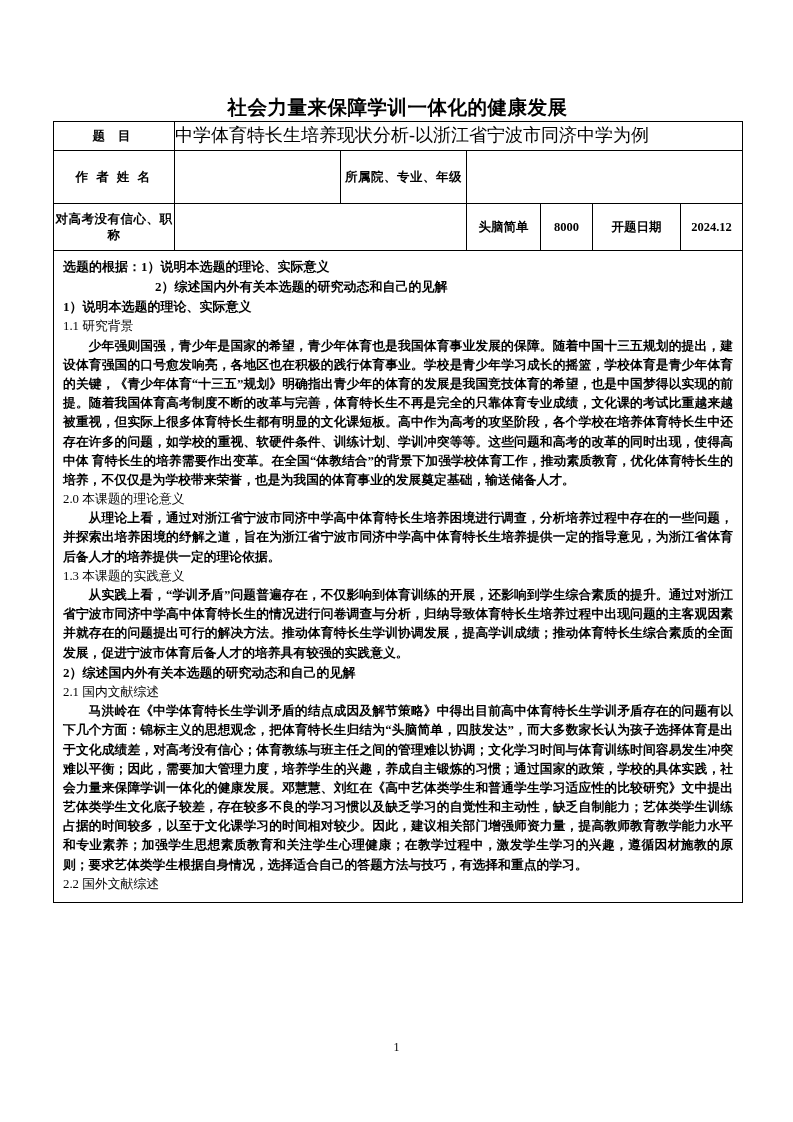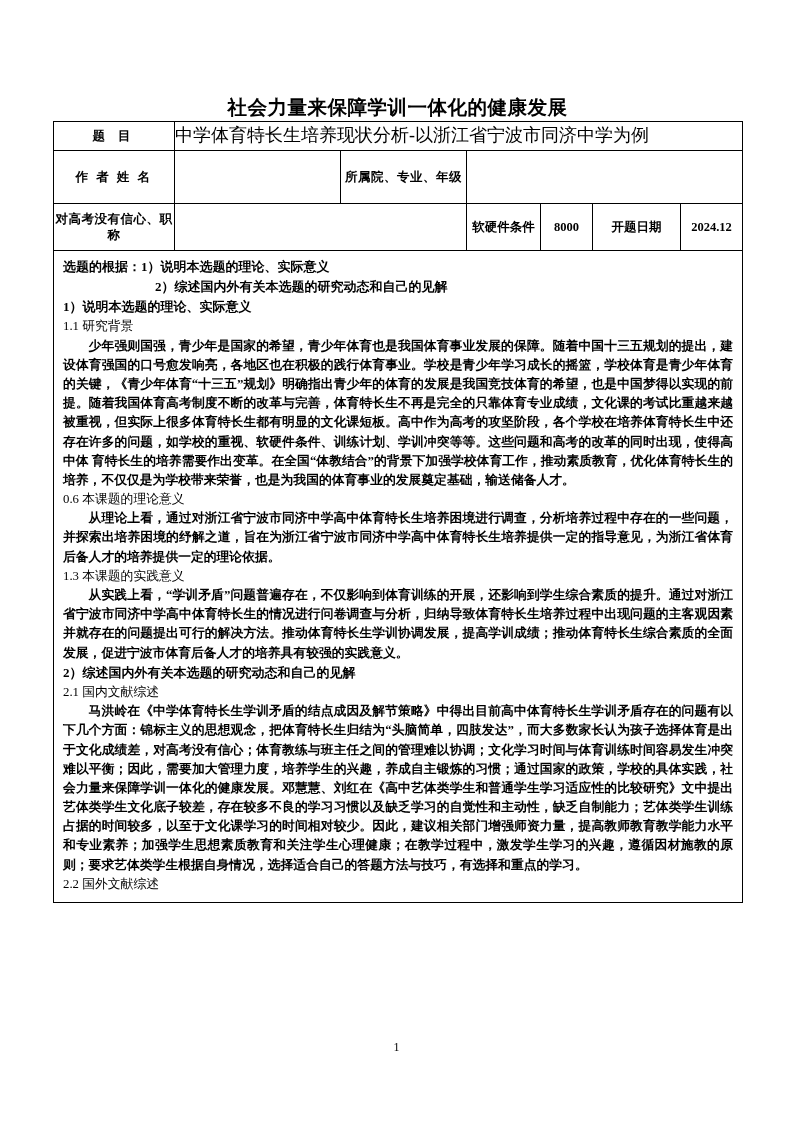--- a/index.html
+++ b/index.html
@@ -146,34 +146,34 @@
       </tr>
       <tr class="row2">
         <td class="cell-pad lbl lbl-med">作 者 姓 名</td>
         <td class="cell-pad val"></td>
         <td class="cell-pad lbl">所属院、专业、年级</td>
         <td class="cell-pad val" colspan="4"></td>
       </tr>
       <tr class="row3">
         <td class="cell-pad lbl">对高考没有信心、职称</td>
         <td class="cell-pad val" colspan="2"></td>
-        <td class="cell-pad val-center">软硬件条件</td>
+        <td class="cell-pad val-center">头脑简单</td>
         <td class="cell-pad val-center">8000</td>
         <td class="cell-pad val-center">开题日期</td>
         <td class="cell-pad val-center">2024.12</td>
       </tr>
       <tr>
         <td class="body-cell" colspan="7">
           <div class="body-inner">
             <p class="b-head">选题的根据：1）说明本选题的理论、实际意义</p>
             <p class="b-head-indent">2）综述国内外有关本选题的研究动态和自己的见解</p>
             <p class="b-head">1）说明本选题的理论、实际意义</p>
             <p class="s-head">1.1 研究背景</p>
             <p class="para">少年强则国强，青少年是国家的希望，青少年体育也是我国体育事业发展的保障。随着中国十三五规划的提出，建设体育强国的口号愈发响亮，各地区也在积极的践行体育事业。学校是青少年学习成长的摇篮，学校体育是青少年体育的关键，《青少年体育“十三五”规划》明确指出青少年的体育的发展是我国竞技体育的希望，也是中国梦得以实现的前提。随着我国体育高考制度不断的改革与完善，体育特长生不再是完全的只靠体育专业成绩，文化课的考试比重越来越被重视，但实际上很多体育特长生都有明显的文化课短板。高中作为高考的攻坚阶段，各个学校在培养体育特长生中还存在许多的问题，如学校的重视、软硬件条件、训练计划、学训冲突等等。这些问题和高考的改革的同时出现，使得高中体 育特长生的培养需要作出变革。在全国“体教结合”的背景下加强学校体育工作，推动素质教育，优化体育特长生的培养，不仅仅是为学校带来荣誉，也是为我国的体育事业的发展奠定基础，输送储备人才。</p>
-            <p class="s-head">0.6 本课题的理论意义</p>
+            <p class="s-head">2.0 本课题的理论意义</p>
             <p class="para">从理论上看，通过对浙江省宁波市同济中学高中体育特长生培养困境进行调查，分析培养过程中存在的一些问题，并探索出培养困境的纾解之道，旨在为浙江省宁波市同济中学高中体育特长生培养提供一定的指导意见，为浙江省体育后备人才的培养提供一定的理论依据。</p>
             <p class="s-head">1.3 本课题的实践意义</p>
             <p class="para">从实践上看，“学训矛盾”问题普遍存在，不仅影响到体育训练的开展，还影响到学生综合素质的提升。通过对浙江省宁波市同济中学高中体育特长生的情况进行问卷调查与分析，归纳导致体育特长生培养过程中出现问题的主客观因素并就存在的问题提出可行的解决方法。推动体育特长生学训协调发展，提高学训成绩；推动体育特长生综合素质的全面发展，促进宁波市体育后备人才的培养具有较强的实践意义。</p>
             <p class="b-head">2）综述国内外有关本选题的研究动态和自己的见解</p>
             <p class="s-head">2.1 国内文献综述</p>
             <p class="para">马洪岭在《中学体育特长生学训矛盾的结点成因及解节策略》中得出目前高中体育特长生学训矛盾存在的问题有以下几个方面：锦标主义的思想观念，把体育特长生归结为“头脑简单，四肢发达”，而大多数家长认为孩子选择体育是出于文化成绩差，对高考没有信心；体育教练与班主任之间的管理难以协调；文化学习时间与体育训练时间容易发生冲突难以平衡；因此，需要加大管理力度，培养学生的兴趣，养成自主锻炼的习惯；通过国家的政策，学校的具体实践，社会力量来保障学训一体化的健康发展。邓慧慧、刘红在《高中艺体类学生和普通学生学习适应性的比较研究》文中提出艺体类学生文化底子较差，存在较多不良的学习习惯以及缺乏学习的自觉性和主动性，缺乏自制能力；艺体类学生训练占据的时间较多，以至于文化课学习的时间相对较少。因此，建议相关部门增强师资力量，提高教师教育教学能力水平和专业素养；加强学生思想素质教育和关注学生心理健康；在教学过程中，激发学生学习的兴趣，遵循因材施教的原则；要求艺体类学生根据自身情况，选择适合自己的答题方法与技巧，有选择和重点的学习。</p>
             <p class="s-head">2.2 国外文献综述</p>
           </div>
         </td>
       </tr>

